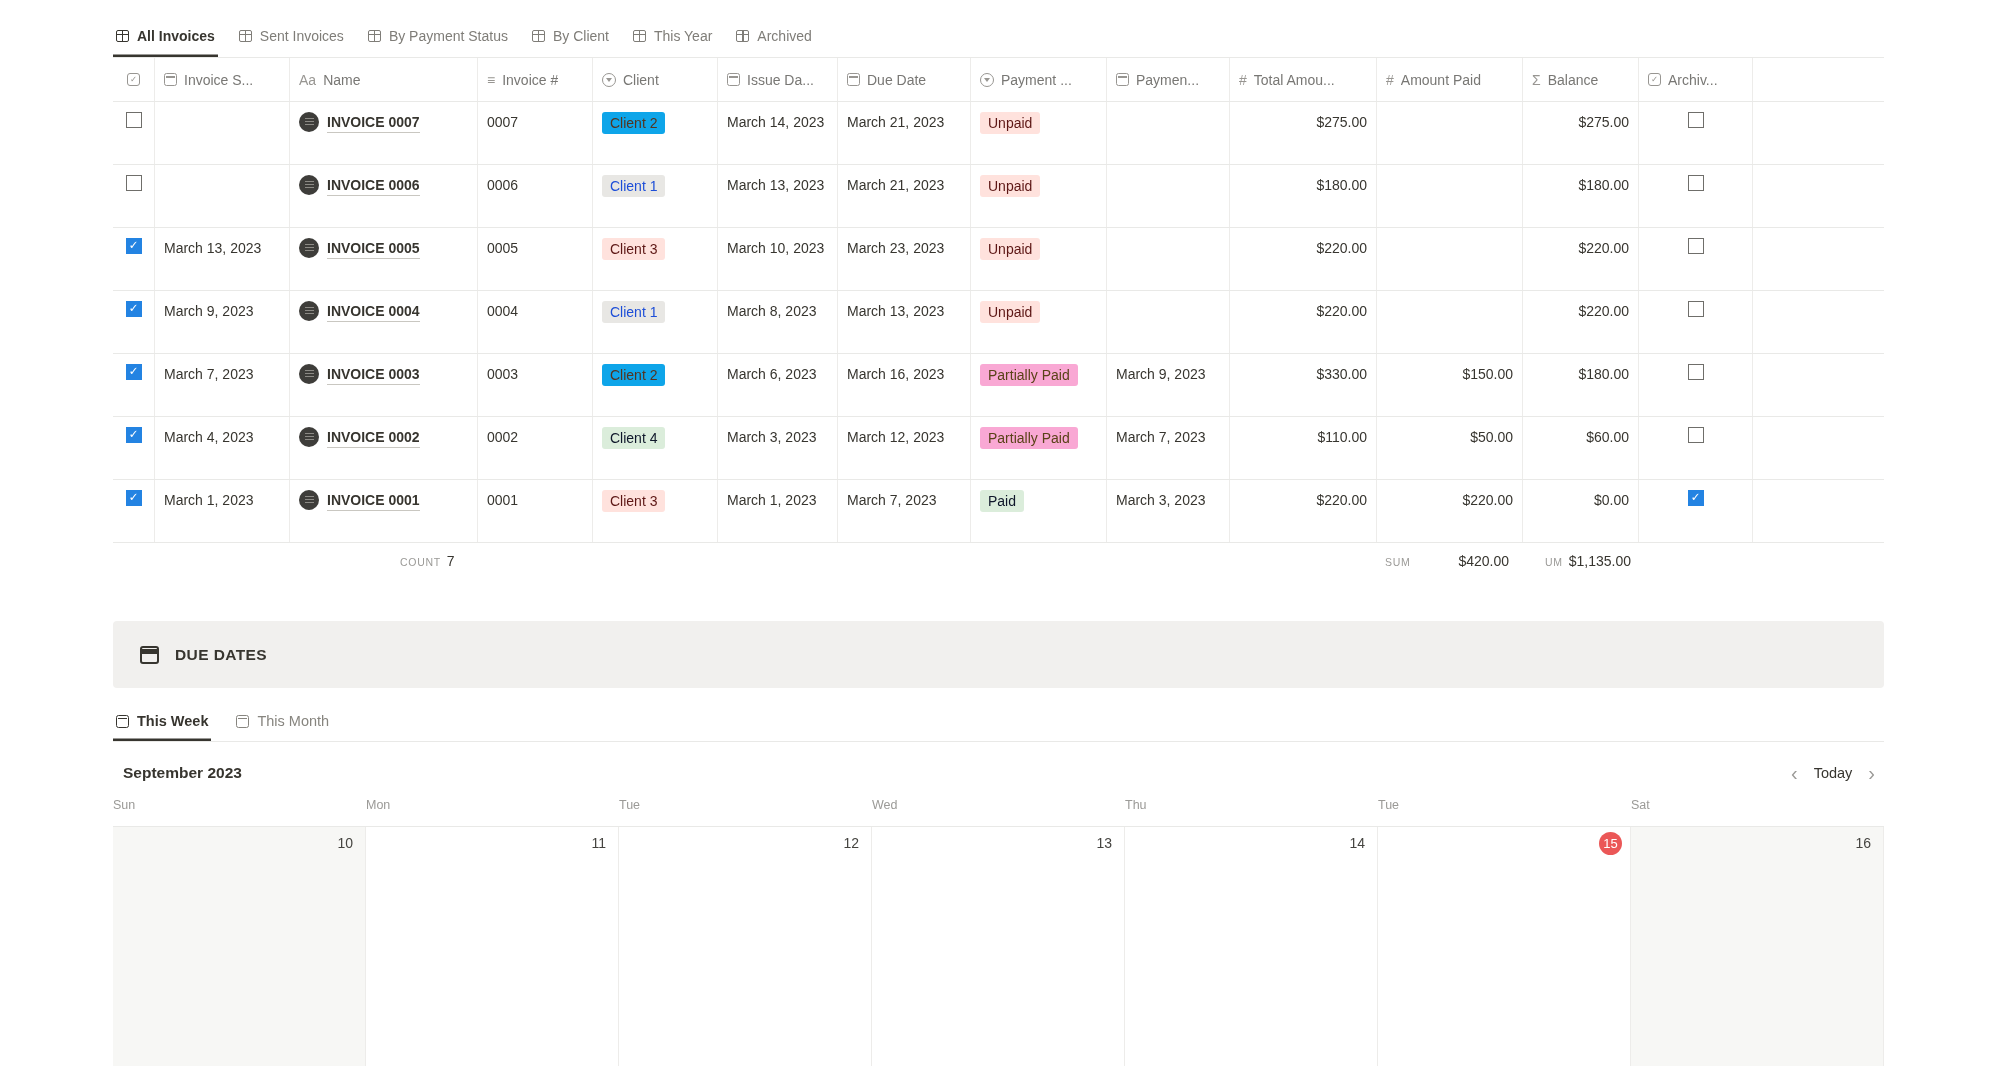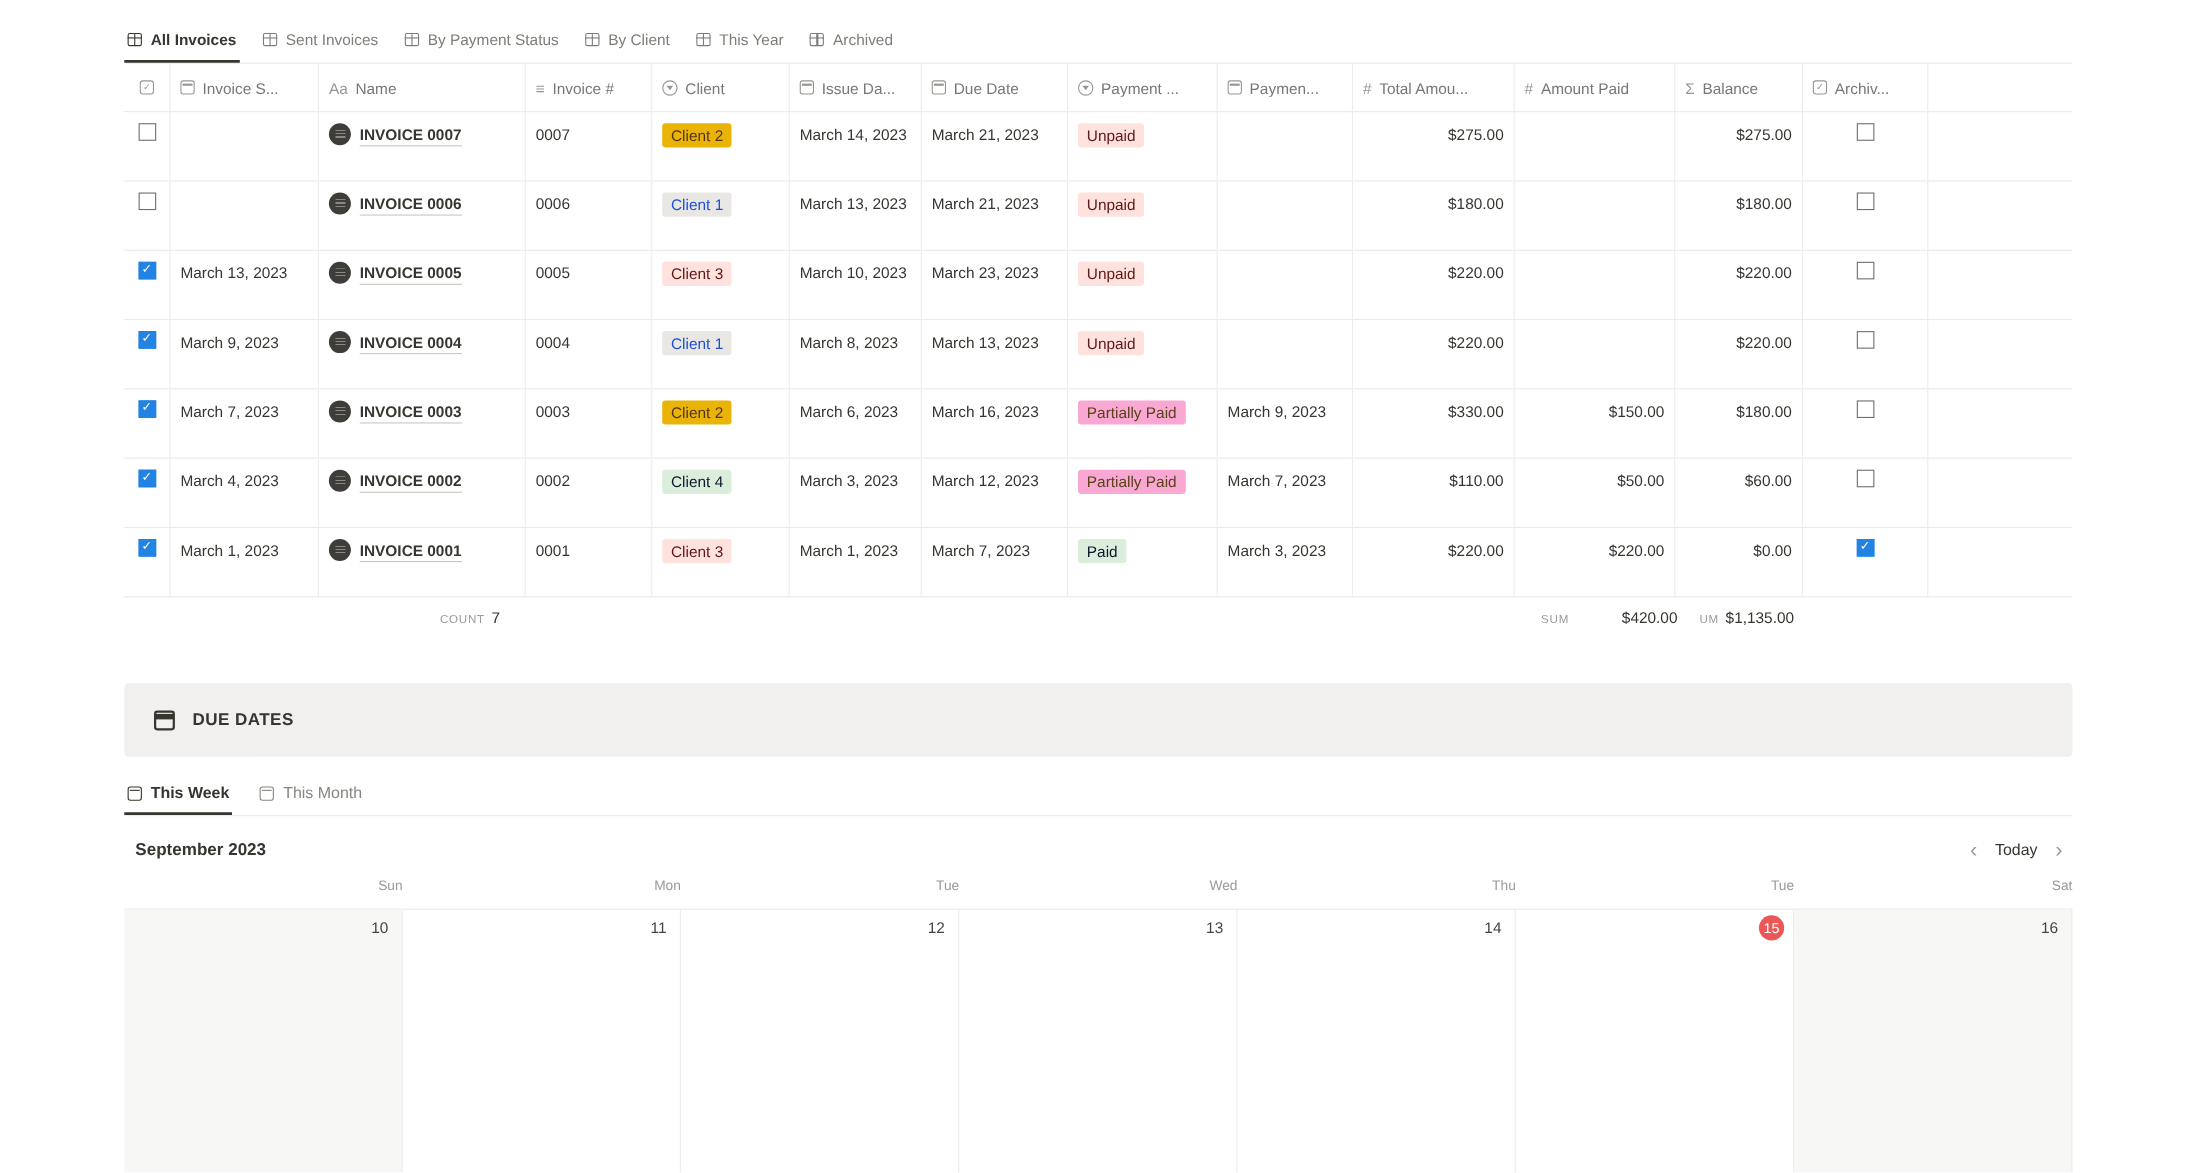--- a/index.html
+++ b/index.html
@@ -43,56 +43,56 @@
   .th.c-check { align-items:center; }
   .money { text-align:right; }
   .c-name { display:flex; gap:8px; align-items:flex-start; }
   .avatar { width:20px; height:20px; border-radius:50%; background:#3E3D3A; flex:none; margin-top:0;
             display:inline-flex; align-items:center; justify-content:center; }
   .avatar::after { content:""; width:9px; height:8px;
             background:repeating-linear-gradient(#8c8a85 0 1px, transparent 1px 3px); }
   .name-link { font-weight:700; border-bottom:1px solid #C9C7C1; white-space:nowrap; cursor:pointer; }
   .tag { display:inline-block; padding:1px 8px; border-radius:3px; font-size:14px; line-height:20px; white-space:nowrap; }
   .tag[data-color="gray"]   { background:#E8E7E4; color:#1d4ed8; }
-  .tag[data-color="orange"] { background:#eab308; color:#54341F; }
+  .tag[data-color="orange"] { background:#0ea5e9; color:#54341F; }
   .tag[data-color="red"]    { background:#FFE2DD; color:#5D1715; }
   .tag[data-color="yellow"] { background:#f9a8d4; color:#5A4218; }
   .tag[data-color="green"]  { background:#DBEDDB; color:#0f172a; }
   .cb { width:16px; height:16px; border:1.4px solid #6F6E6A; background:#fff; display:inline-flex;
         align-items:center; justify-content:center; cursor:pointer; flex:none; }
   .cb[data-checked="true"] { background:#2383E2; border-color:#2383E2; }
   .cb[data-checked="true"]::after { content:"\2713"; color:#fff; font-size:11.5px; font-weight:700; line-height:1; }
 
   .tfoot { position:relative; height:38px; }
   .agg { position:absolute; top:10px; display:flex; align-items:baseline; gap:6px; cursor:pointer; }
   .agg-label { font-size:10.5px; letter-spacing:.7px; color:#9B9A97; }
   .agg-value { font-size:14px; color:#37352F; }
   .agg-count { left:287px; }
-  .agg-sum1 { right:359px;gap:48px; }
+  .agg-sum1 { right:375px;gap:48px; }
   .agg-sum2 { right:253px; }
 
   
   .duedates-bar { margin-top:40px; height:67px; background:#F1F0EE; border-radius:4px;
                   display:flex; align-items:center; padding-left:27px; gap:16px; }
   .duedates-title { font-size:15.5px; font-weight:700; letter-spacing:.4px; color:#37352F; }
 
   .cal-tabs { margin-top:18px; display:flex; align-items:flex-end; height:36px; border-bottom:1px solid #E9E9E7; }
   .ctab { display:inline-flex; align-items:center; gap:8px; padding:4px 3px 12px 3px; margin-right:22px;
           color:#87857F; font-size:14.5px; cursor:pointer; white-space:nowrap; }
   .ctab[data-active="true"] { color:#37352F; font-weight:700; box-shadow:inset 0 -2.5px 0 #37352F; }
 
   .cal-head { margin-top:16px; height:30px; display:flex; align-items:center; justify-content:space-between;
               padding:0 9px 0 10px; }
   .cal-month { font-size:15.5px; font-weight:700; color:#37352F; }
   .cal-nav { display:flex; align-items:center; gap:16px; }
   .chev { color:#9B9A97; font-size:20px; line-height:1; cursor:pointer; }
   .today-btn { font-size:14.5px; color:#37352F; cursor:pointer; }
 
   .dow-row { margin-top:10px; display:grid; grid-template-columns:repeat(7,1fr); }
-  .dow { text-align:right; color:#9B9A97; font-size:12.5px; height:22px; }
+  .dow { text-align:left; color:#9B9A97; font-size:12.5px; height:22px; }
 
   .cal-grid { margin-top:6px; border-top:1px solid #E9E9E7; display:grid; grid-template-columns:repeat(7,1fr);
               height:241px; }
   .cal-cell { border-right:1px solid #EDECEA; display:flex; justify-content:flex-end; align-items:flex-start;
               padding:5px 12px; cursor:pointer; }
   .cal-cell[data-weekend="true"] { background:#F7F7F5; }
   .daynum { font-size:14px; color:#454440; line-height:23px; }
   .daynum[data-today="true"] { background:#EB5757; color:#fff; width:23px; height:23px; border-radius:50%;
               display:inline-flex; align-items:center; justify-content:center; font-size:13px; margin-right:-4px; }
 </style>

